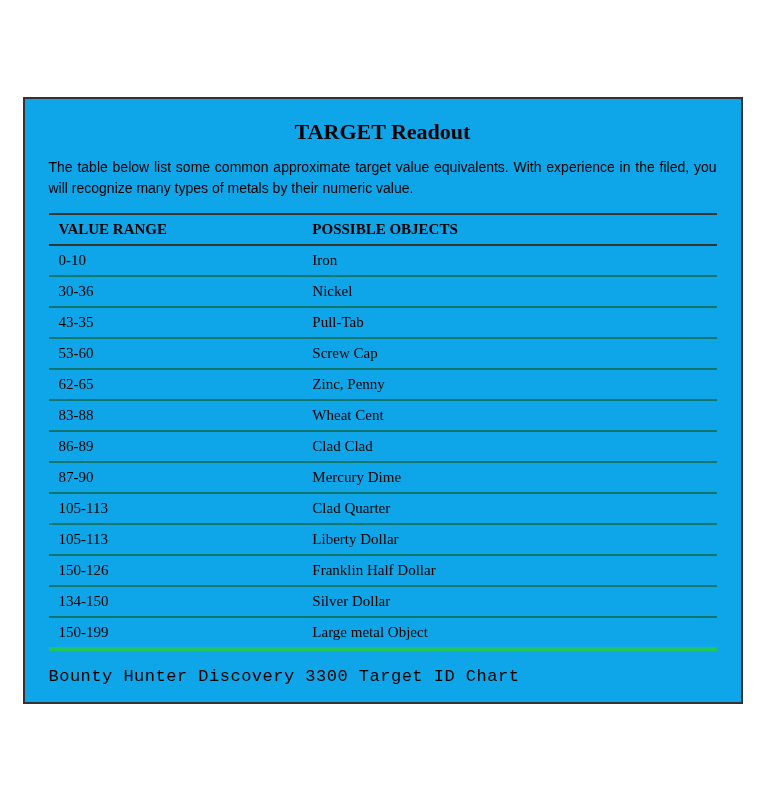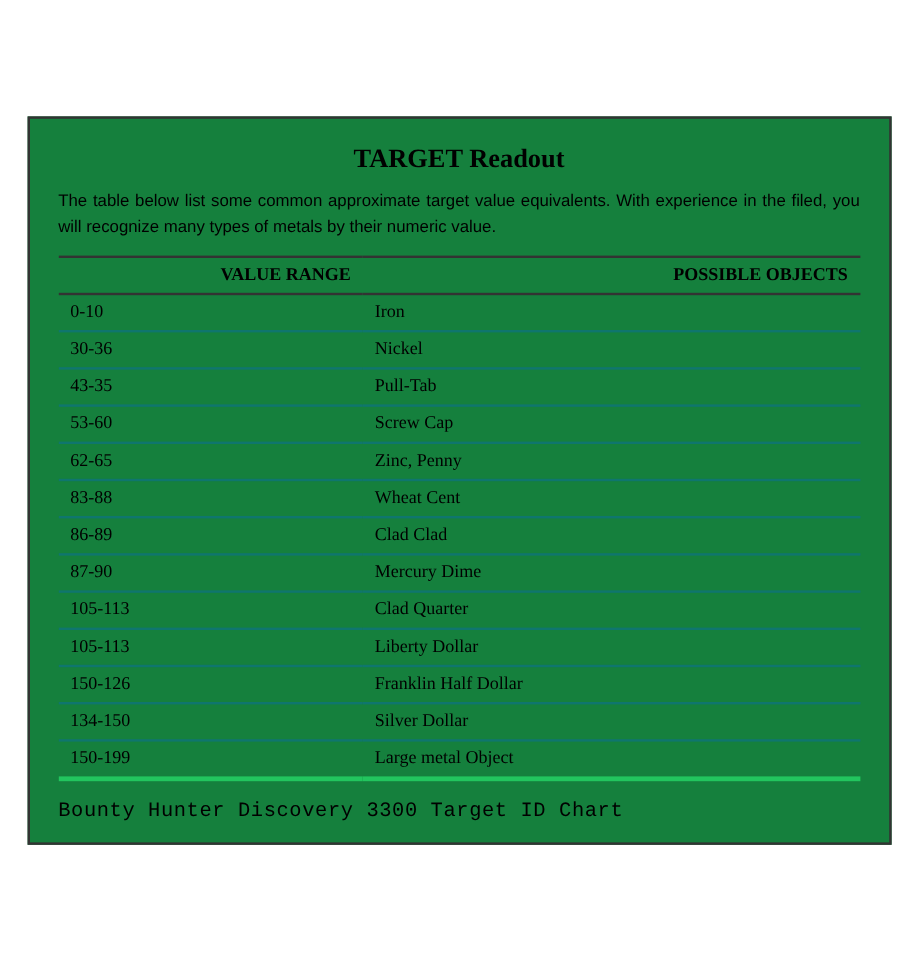--- a/index.html
+++ b/index.html
@@ -16,21 +16,21 @@
       display: flex;
       flex-direction: column;
       align-items: center;
       justify-content: center;
     }
 
     .outer-container {
       width: 720px;
       border: 2px solid #333333;
       padding: 20px 24px 16px 24px;
-      background: #15803d;
+      background: #0ea5e9;
     }
 
     .page-title {
       text-align: center;
       font-size: 22px;
       font-weight: bold;
       margin-bottom: 12px;
       font-family: Georgia, serif;
     }
 
@@ -45,21 +45,21 @@
     table {
       width: 100%;
       border-collapse: collapse;
       font-size: 15px;
     }
 
     thead tr th {
       border-top: 2px solid #333;
       border-bottom: 2px solid #333;
       padding: 6px 10px;
-      text-align: right;
+      text-align: left;
       font-weight: bold;
       font-family: Georgia, serif;
       font-size: 15px;
     }
 
     thead tr th:first-child {
       width: 38%;
     }
 
     tbody tr td {

